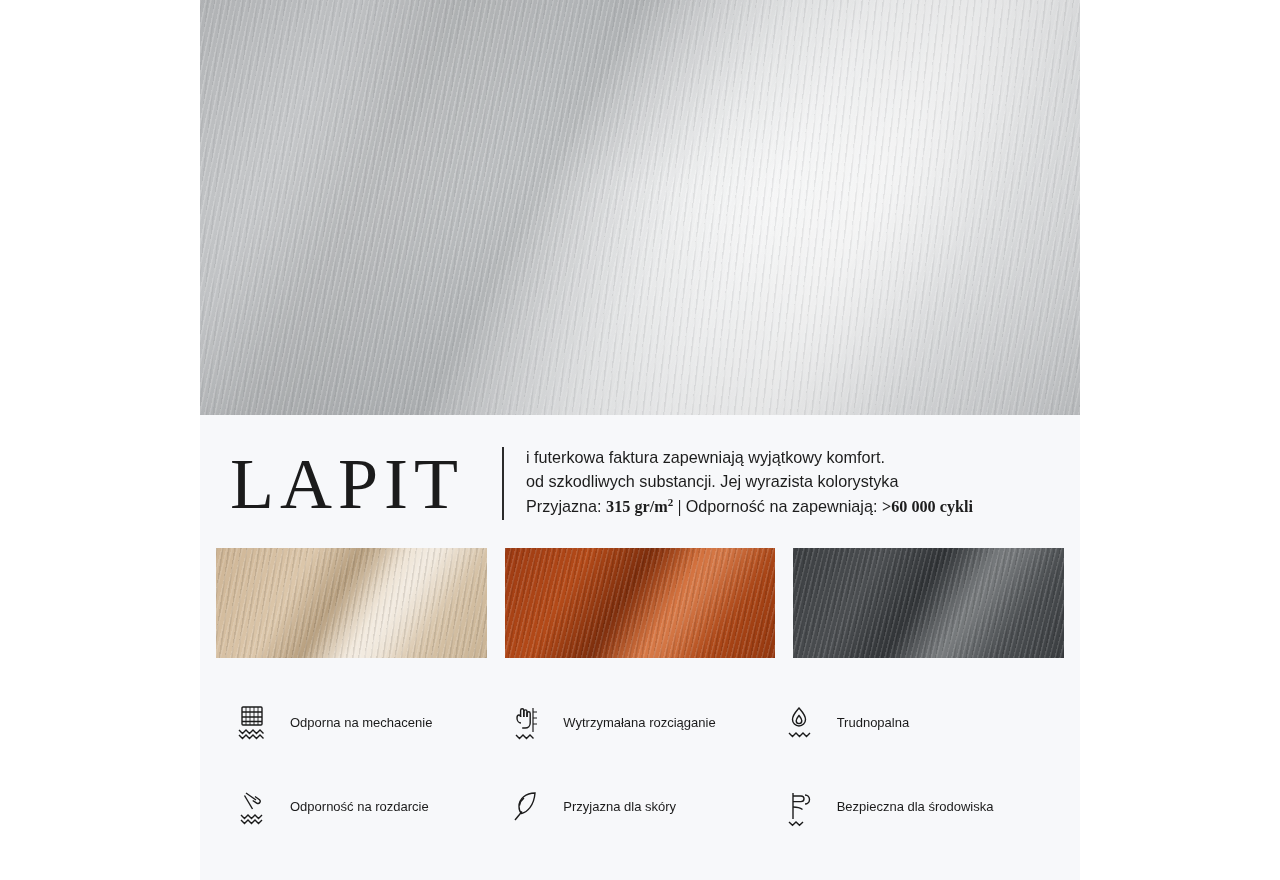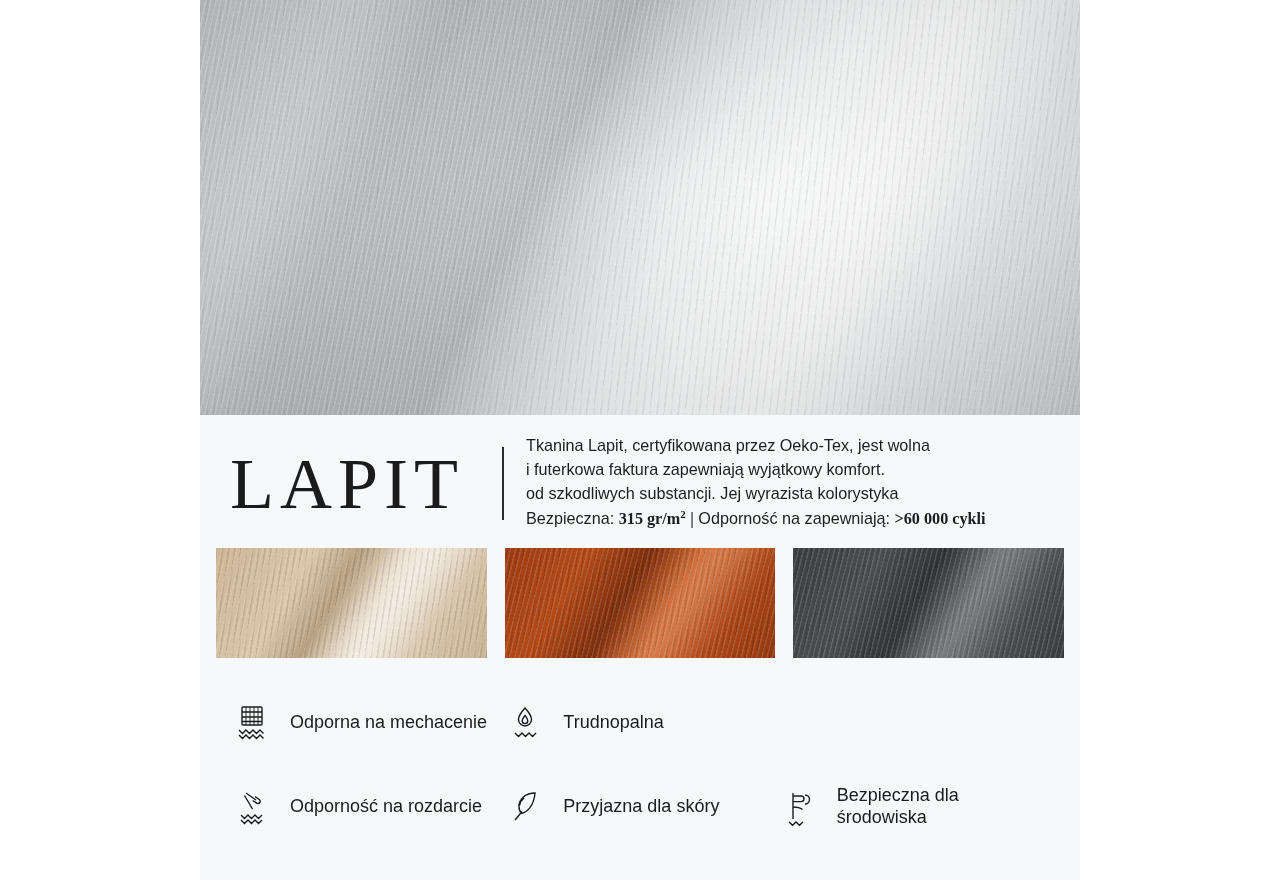--- a/index.html
+++ b/index.html
@@ -225,21 +225,21 @@
   .feat .ico {
     width: 44px;
     height: 46px;
     flex: 0 0 44px;
     display: flex;
     align-items: center;
     justify-content: center;
     color: #1b1b1b;
   }
   .feat .lab {
-    font-size: 18px;
+    font-size: 13px;
     color: #1b1b1b;
     line-height: 1.2;
   }
   .spacer-bottom { height: 26px; }
 </style>
 </head>
 <body>
 
 <div class="page">
   <div class="card">
@@ -249,25 +249,24 @@
       <div class="hero-fold2"></div>
       <div class="hero-fold"></div>
       <div class="hero-fur"></div>
       <div class="hero-vig"></div>
     </div>
 
     <div class="band">
       <div class="brand">LAPIT</div>
       <div class="divider"></div>
       <div class="desc">
-        <p>Tkanina Lapit, certyfikowana przez Oeko-Tex, jest wolna</p>
         <p>i futerkowa faktura zapewniają wyjątkowy komfort.</p>
         <p>od szkodliwych substancji. Jej wyrazista kolorystyka</p>
         <p>
-          <span>Bezpieczna:</span>
+          <span>Przyjazna:</span>
           <span class="b">315 gr/m</span><span class="b sup">2</span>
           <span class="b">|</span>
           <span>Odporność na zapewniają:</span>
           <span class="b">&gt;60 000 cykli</span>
         </p>
       </div>
     </div>
 
     <div class="swatches">
       <div class="swatch sw-beige">
@@ -297,20 +296,34 @@
               <rect x="7" y="4" width="20" height="18" rx="1"></rect>
               <path d="M7 9h20M7 14h20M7 18.5h20"></path>
               <path d="M11 4v18M15 4v18M19 4v18M23 4v18" stroke-width="0.9"></path>
               <path d="M4 27l3.5 3.5L11 27l3.5 3.5L18 27l3.5 3.5L25 27l3.5 3.5"></path>
               <path d="M4 32l3.5 3.5L11 32l3.5 3.5L18 32l3.5 3.5L25 32l3.5 3.5"></path>
             </svg>
           </span>
           <span class="lab">Odporna na mechacenie</span>
         </div>
 
+        <div class="feat">
+          <span class="ico">
+            <svg width="34" height="40" viewBox="0 0 34 40" fill="none" stroke="#1b1b1b" stroke-width="1.4">
+              <path d="M13 20c-2 0-4-2-4-5 0-2 1-3 2-3 1.2 0 1.6 1 1.6 2"></path>
+              <path d="M12.6 14V7.5c0-1 .7-1.7 1.6-1.7s1.6.7 1.6 1.7V14"></path>
+              <path d="M15.8 14V8.6c0-1 .7-1.7 1.6-1.7s1.6.7 1.6 1.7V14"></path>
+              <path d="M19 14v-3.6c0-1 .7-1.7 1.6-1.7s1.6.7 1.6 1.7V20c0 3-2.2 5-5 5h-3"></path>
+              <path d="M25 5v24" stroke-width="1.2"></path>
+              <path d="M25 9h4M25 15h4M25 21h4" stroke-width="1.2"></path>
+              <path d="M8 32l3.5 3.5L15 32l3.5 3.5L22 32l3.5 3.5"></path>
+            </svg>
+          </span>
+          <span class="lab">Wytrzymałana rozciąganie</span>
+        </div>
 
         <div class="feat">
           <span class="ico">
             <svg width="34" height="40" viewBox="0 0 34 40" fill="none" stroke="#1b1b1b" stroke-width="1.4">
               <path d="M17 5c3.5 4 6.5 7 6.5 11.5A6.5 6.5 0 0 1 17 23a6.5 6.5 0 0 1-6.5-6.5C10.5 12 13.5 9 17 5z"></path>
               <path d="M17 12.5c1.6 2 2.8 3.3 2.8 5.2A2.9 2.9 0 0 1 17 20.6a2.9 2.9 0 0 1-2.8-2.9c0-1.9 1.2-3.2 2.8-5.2z"></path>
               <path d="M7 30l3.5 3.5L14 30l3.5 3.5L21 30l3.5 3.5L28 30"></path>
             </svg>
           </span>
           <span class="lab">Trudnopalna</span>

